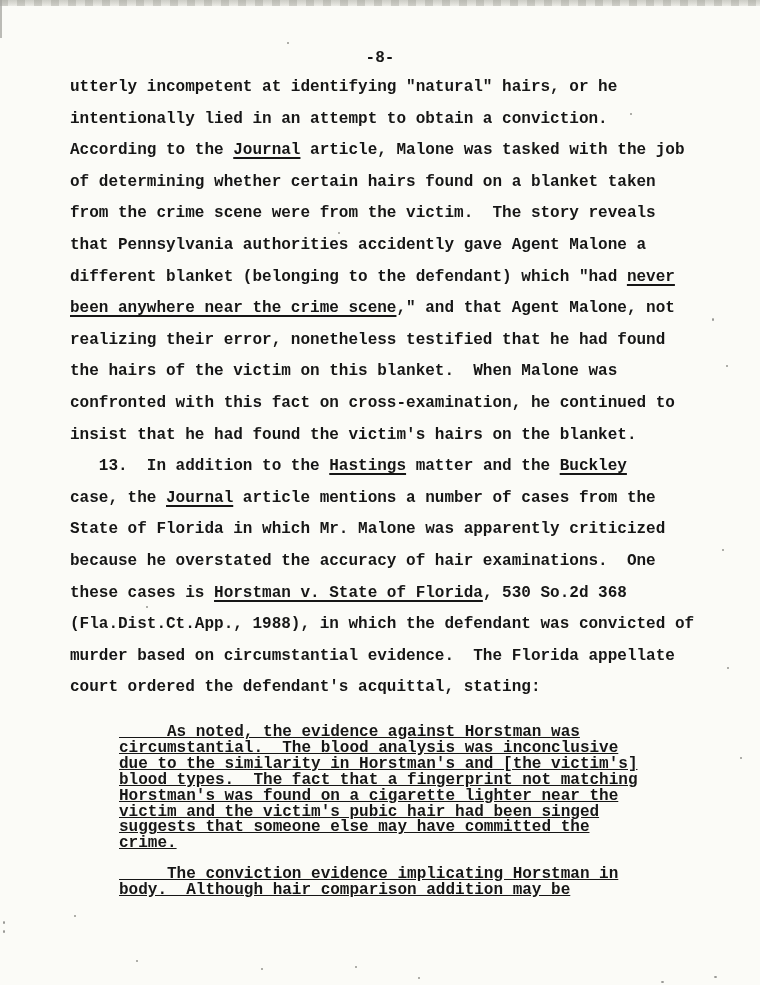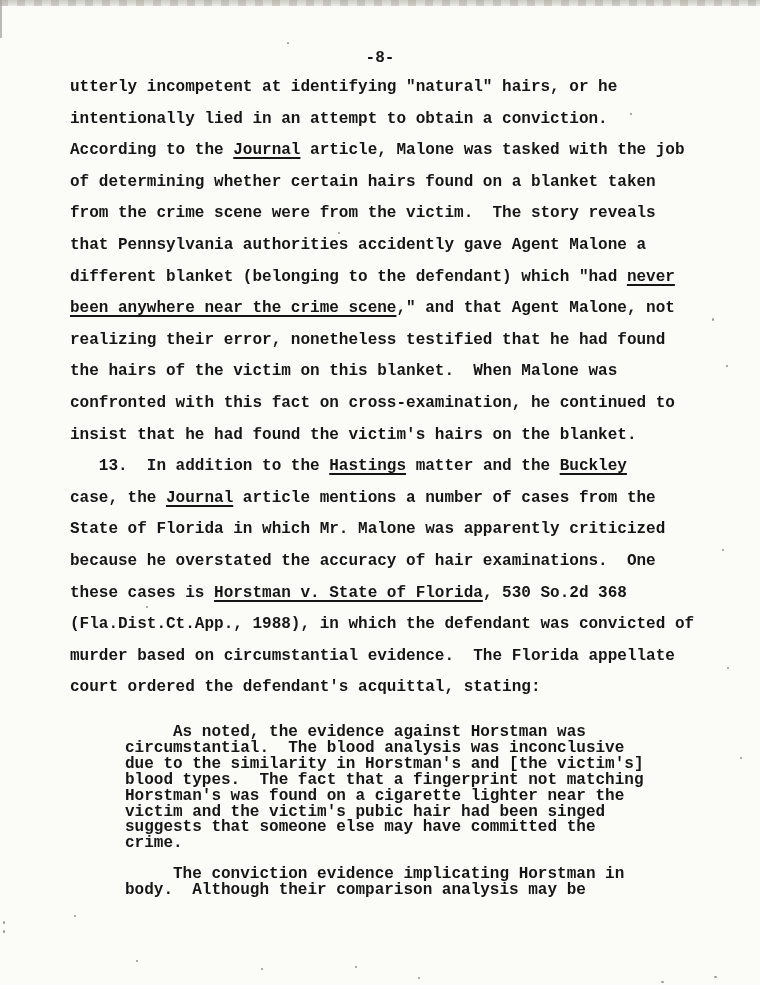--- a/index.html
+++ b/index.html
@@ -32,22 +32,23 @@
     text-align:center;
     font-size:16px;line-height:16px;
     white-space:pre;
   }
   .textblock{white-space:pre;font-size:16px;position:absolute;}
   .body-text{
     left:70px;top:72px;width:660px;
     line-height:31.6px;
   }
   .quote{
-    left:125px;width:560px;
+    left:119px;width:560px;
     line-height:15.9px;
+    text-decoration:underline;
   }
   .q1{top:725px;}
   .q2{top:867px;}
   .tline{white-space:pre;}
   .u{
     text-decoration:underline;
     text-decoration-thickness:2px;
     text-underline-offset:3px;
     margin-top:28px;
   }
@@ -64,21 +65,21 @@
 <div class="page">
   <div class="edge-top"></div>
   <div class="edge-left"></div>
 
   <div class="pagenum">-8-</div>
 
   <div class="textblock body-text"><div class="tline"><span>utterly incompetent at identifying "natural" hairs, or he</span></div><div class="tline"><span>intentionally lied in an attempt to obtain a conviction.</span></div><div class="tline"><span>According to the </span><span class="u">Journal</span><span> article, Malone was tasked with the job</span></div><div class="tline"><span>of determining whether certain hairs found on a blanket taken</span></div><div class="tline"><span>from the crime scene were from the victim.  The story reveals</span></div><div class="tline"><span>that Pennsylvania authorities accidently gave Agent Malone a</span></div><div class="tline"><span>different blanket (belonging to the defendant) which "had </span><span class="u">never</span></div><div class="tline"><span class="u">been anywhere near the crime scene</span><span>," and that Agent Malone, not</span></div><div class="tline"><span>realizing their error, nonetheless testified that he had found</span></div><div class="tline"><span>the hairs of the victim on this blanket.  When Malone was</span></div><div class="tline"><span>confronted with this fact on cross-examination, he continued to</span></div><div class="tline"><span>insist that he had found the victim's hairs on the blanket.</span></div><div class="tline"><span>   13.  In addition to the </span><span class="u">Hastings</span><span> matter and the </span><span class="u">Buckley</span></div><div class="tline"><span>case, the </span><span class="u">Journal</span><span> article mentions a number of cases from the</span></div><div class="tline"><span>State of Florida in which Mr. Malone was apparently criticized</span></div><div class="tline"><span>because he overstated the accuracy of hair examinations.  One</span></div><div class="tline"><span>these cases is </span><span class="u">Horstman v. State of Florida</span><span>, 530 So.2d 368</span></div><div class="tline"><span>(Fla.Dist.Ct.App., 1988), in which the defendant was convicted of</span></div><div class="tline"><span>murder based on circumstantial evidence.  The Florida appellate</span></div><div class="tline"><span>court ordered the defendant's acquittal, stating:</span></div></div>
 
   <div class="textblock quote q1"><div class="tline"><span>     As noted, the evidence against Horstman was</span></div><div class="tline"><span>circumstantial.  The blood analysis was inconclusive</span></div><div class="tline"><span>due to the similarity in Horstman's and [the victim's]</span></div><div class="tline"><span>blood types.  The fact that a fingerprint not matching</span></div><div class="tline"><span>Horstman's was found on a cigarette lighter near the</span></div><div class="tline"><span>victim and the victim's pubic hair had been singed</span></div><div class="tline"><span>suggests that someone else may have committed the</span></div><div class="tline"><span>crime.</span></div></div>
 
-  <div class="textblock quote q2"><div class="tline"><span>     The conviction evidence implicating Horstman in</span></div><div class="tline"><span>body.  Although their comparison analysis may be</span></div></div>
+  <div class="textblock quote q2"><div class="tline"><span>     The conviction evidence implicating Horstman in</span></div><div class="tline"><span>body.  Although hair comparison addition may be</span></div></div>
 
   <div id="specks">
       <div class="speck" style="left: 287px; top: 42px; width: 2px; height: 2px;"></div>
       <div class="speck" style="left: 238px; top: 85px; width: 2px; height: 2px;"></div>
       <div class="speck" style="left: 630px; top: 113px; width: 2px; height: 2px;"></div>
       <div class="speck" style="left: 338px; top: 232px; width: 2px; height: 2px;"></div>
       <div class="speck" style="left: 712px; top: 318px; width: 2px; height: 3px;"></div>
       <div class="speck" style="left: 726px; top: 365px; width: 2px; height: 2px;"></div>
       <div class="speck" style="left: 722px; top: 549px; width: 2px; height: 2px;"></div>
       <div class="speck" style="left: 146px; top: 606px; width: 2px; height: 2px;"></div>

